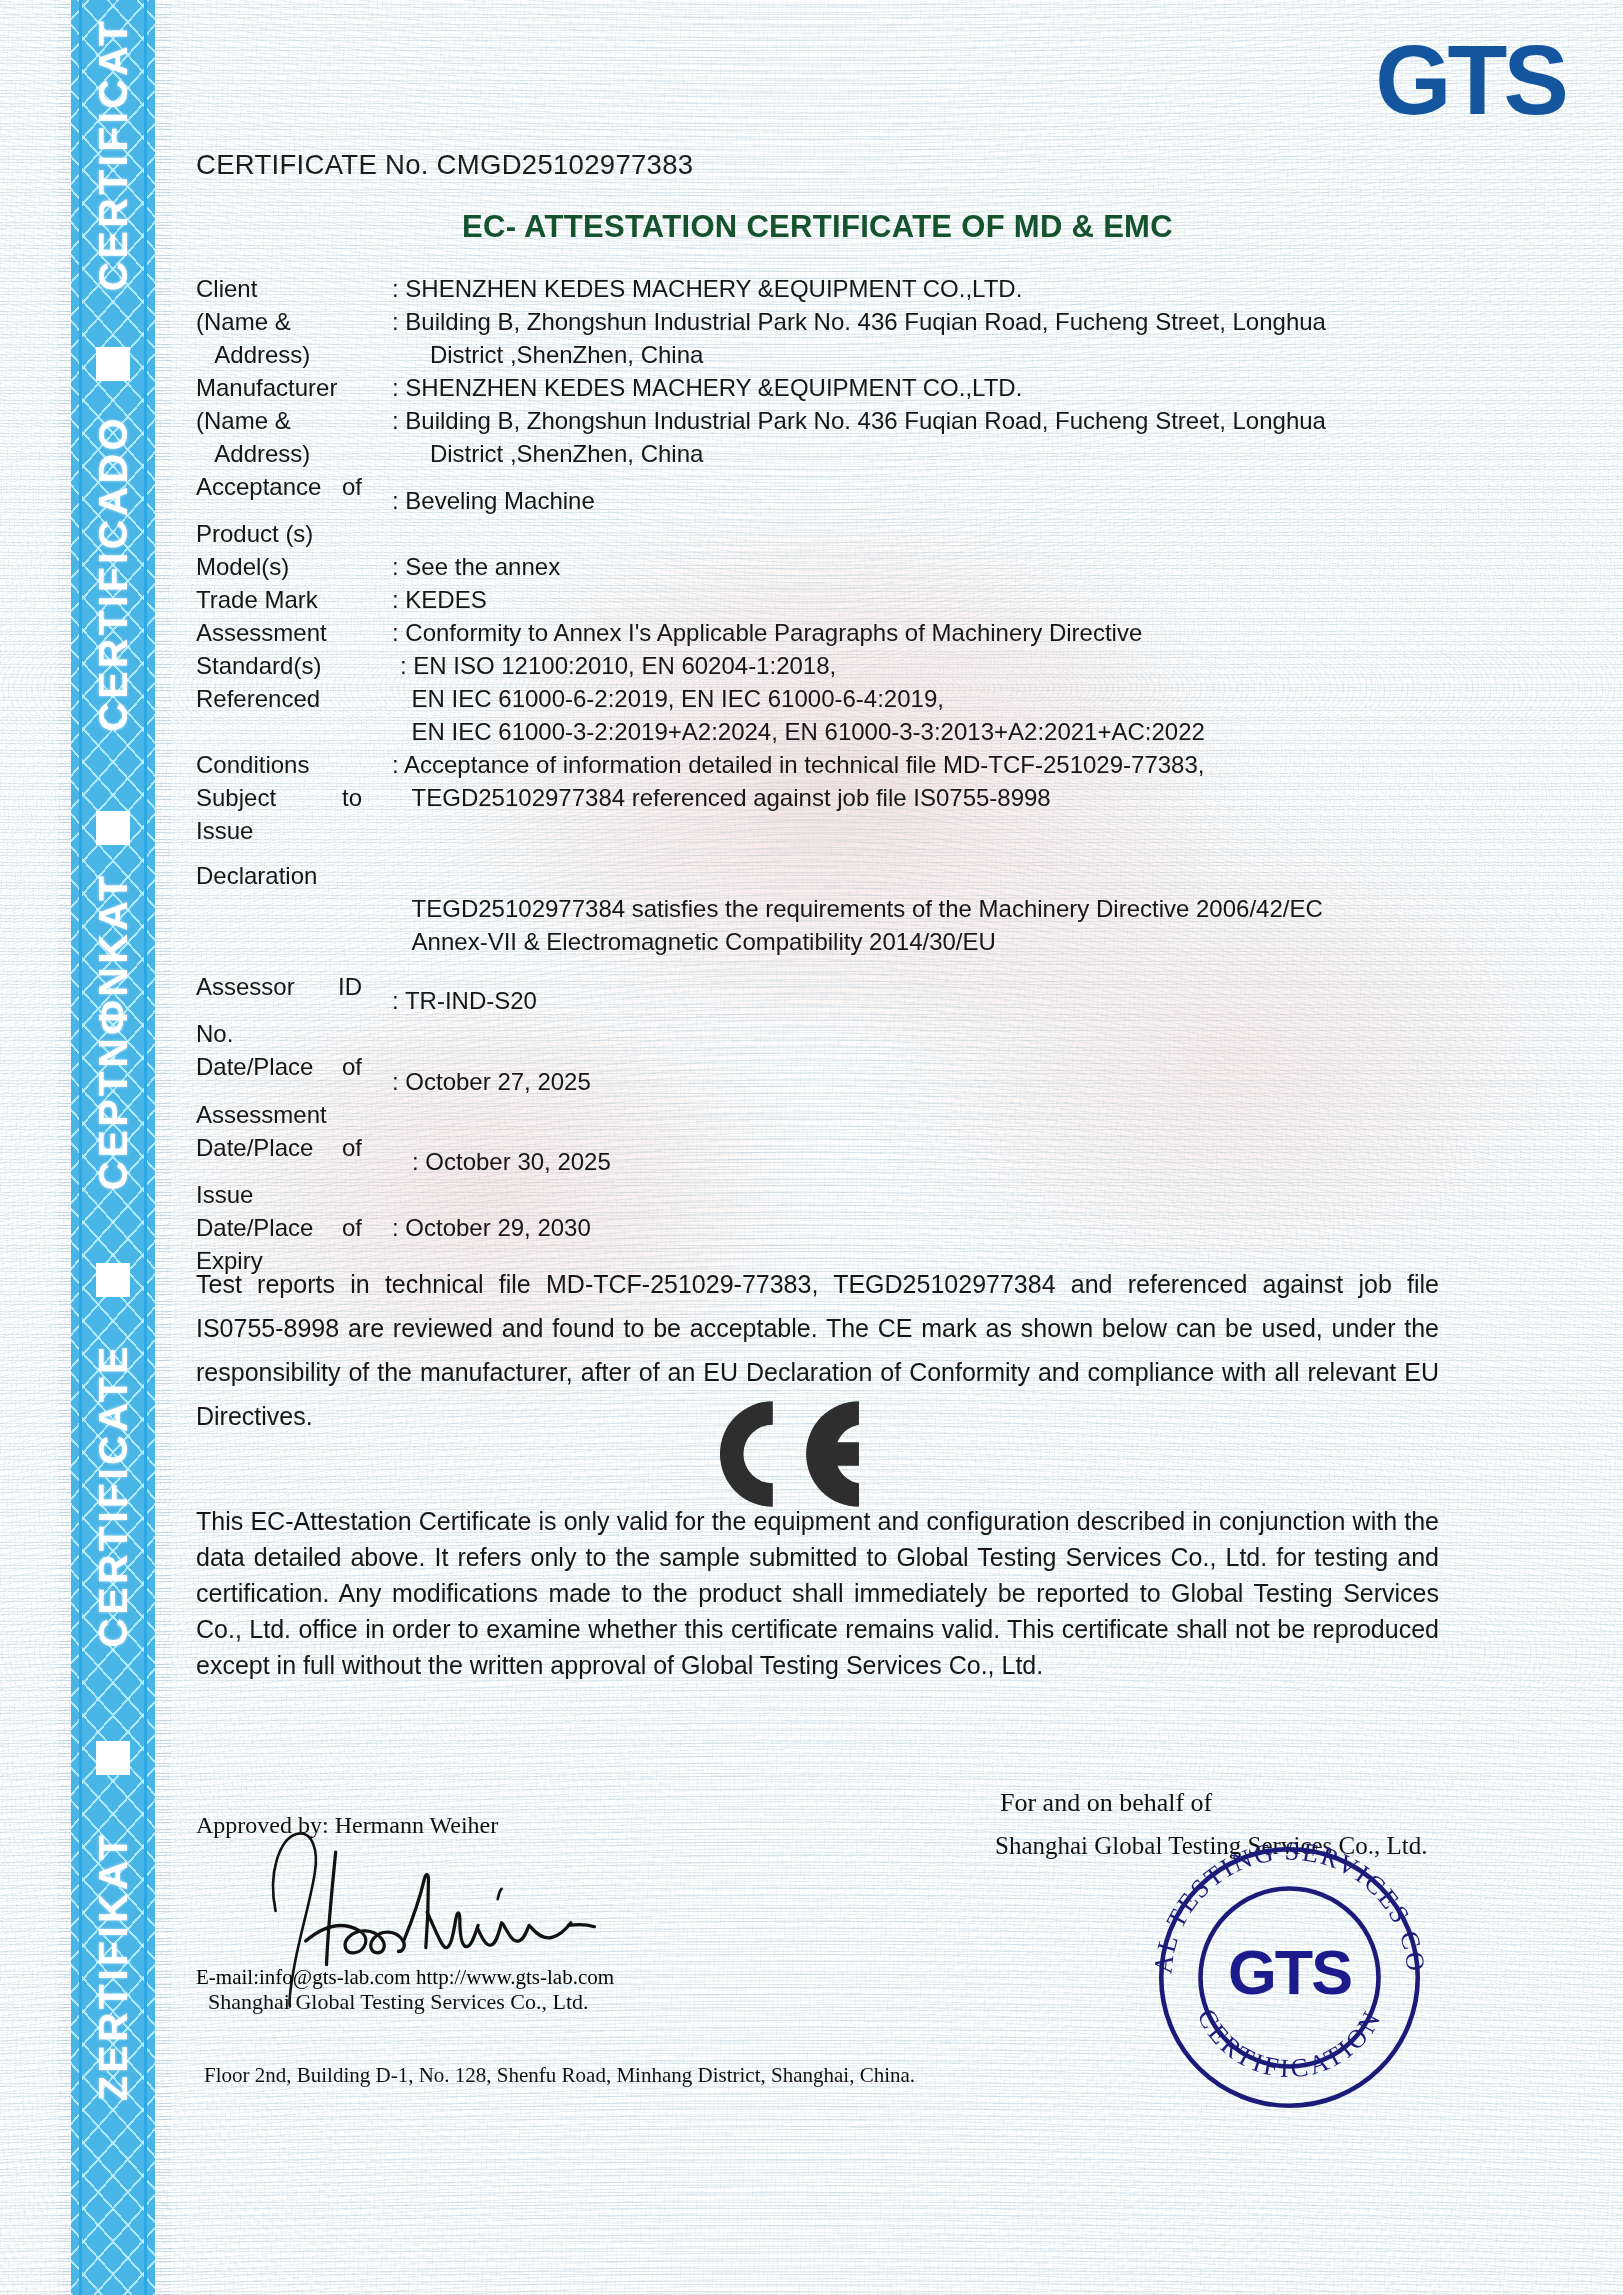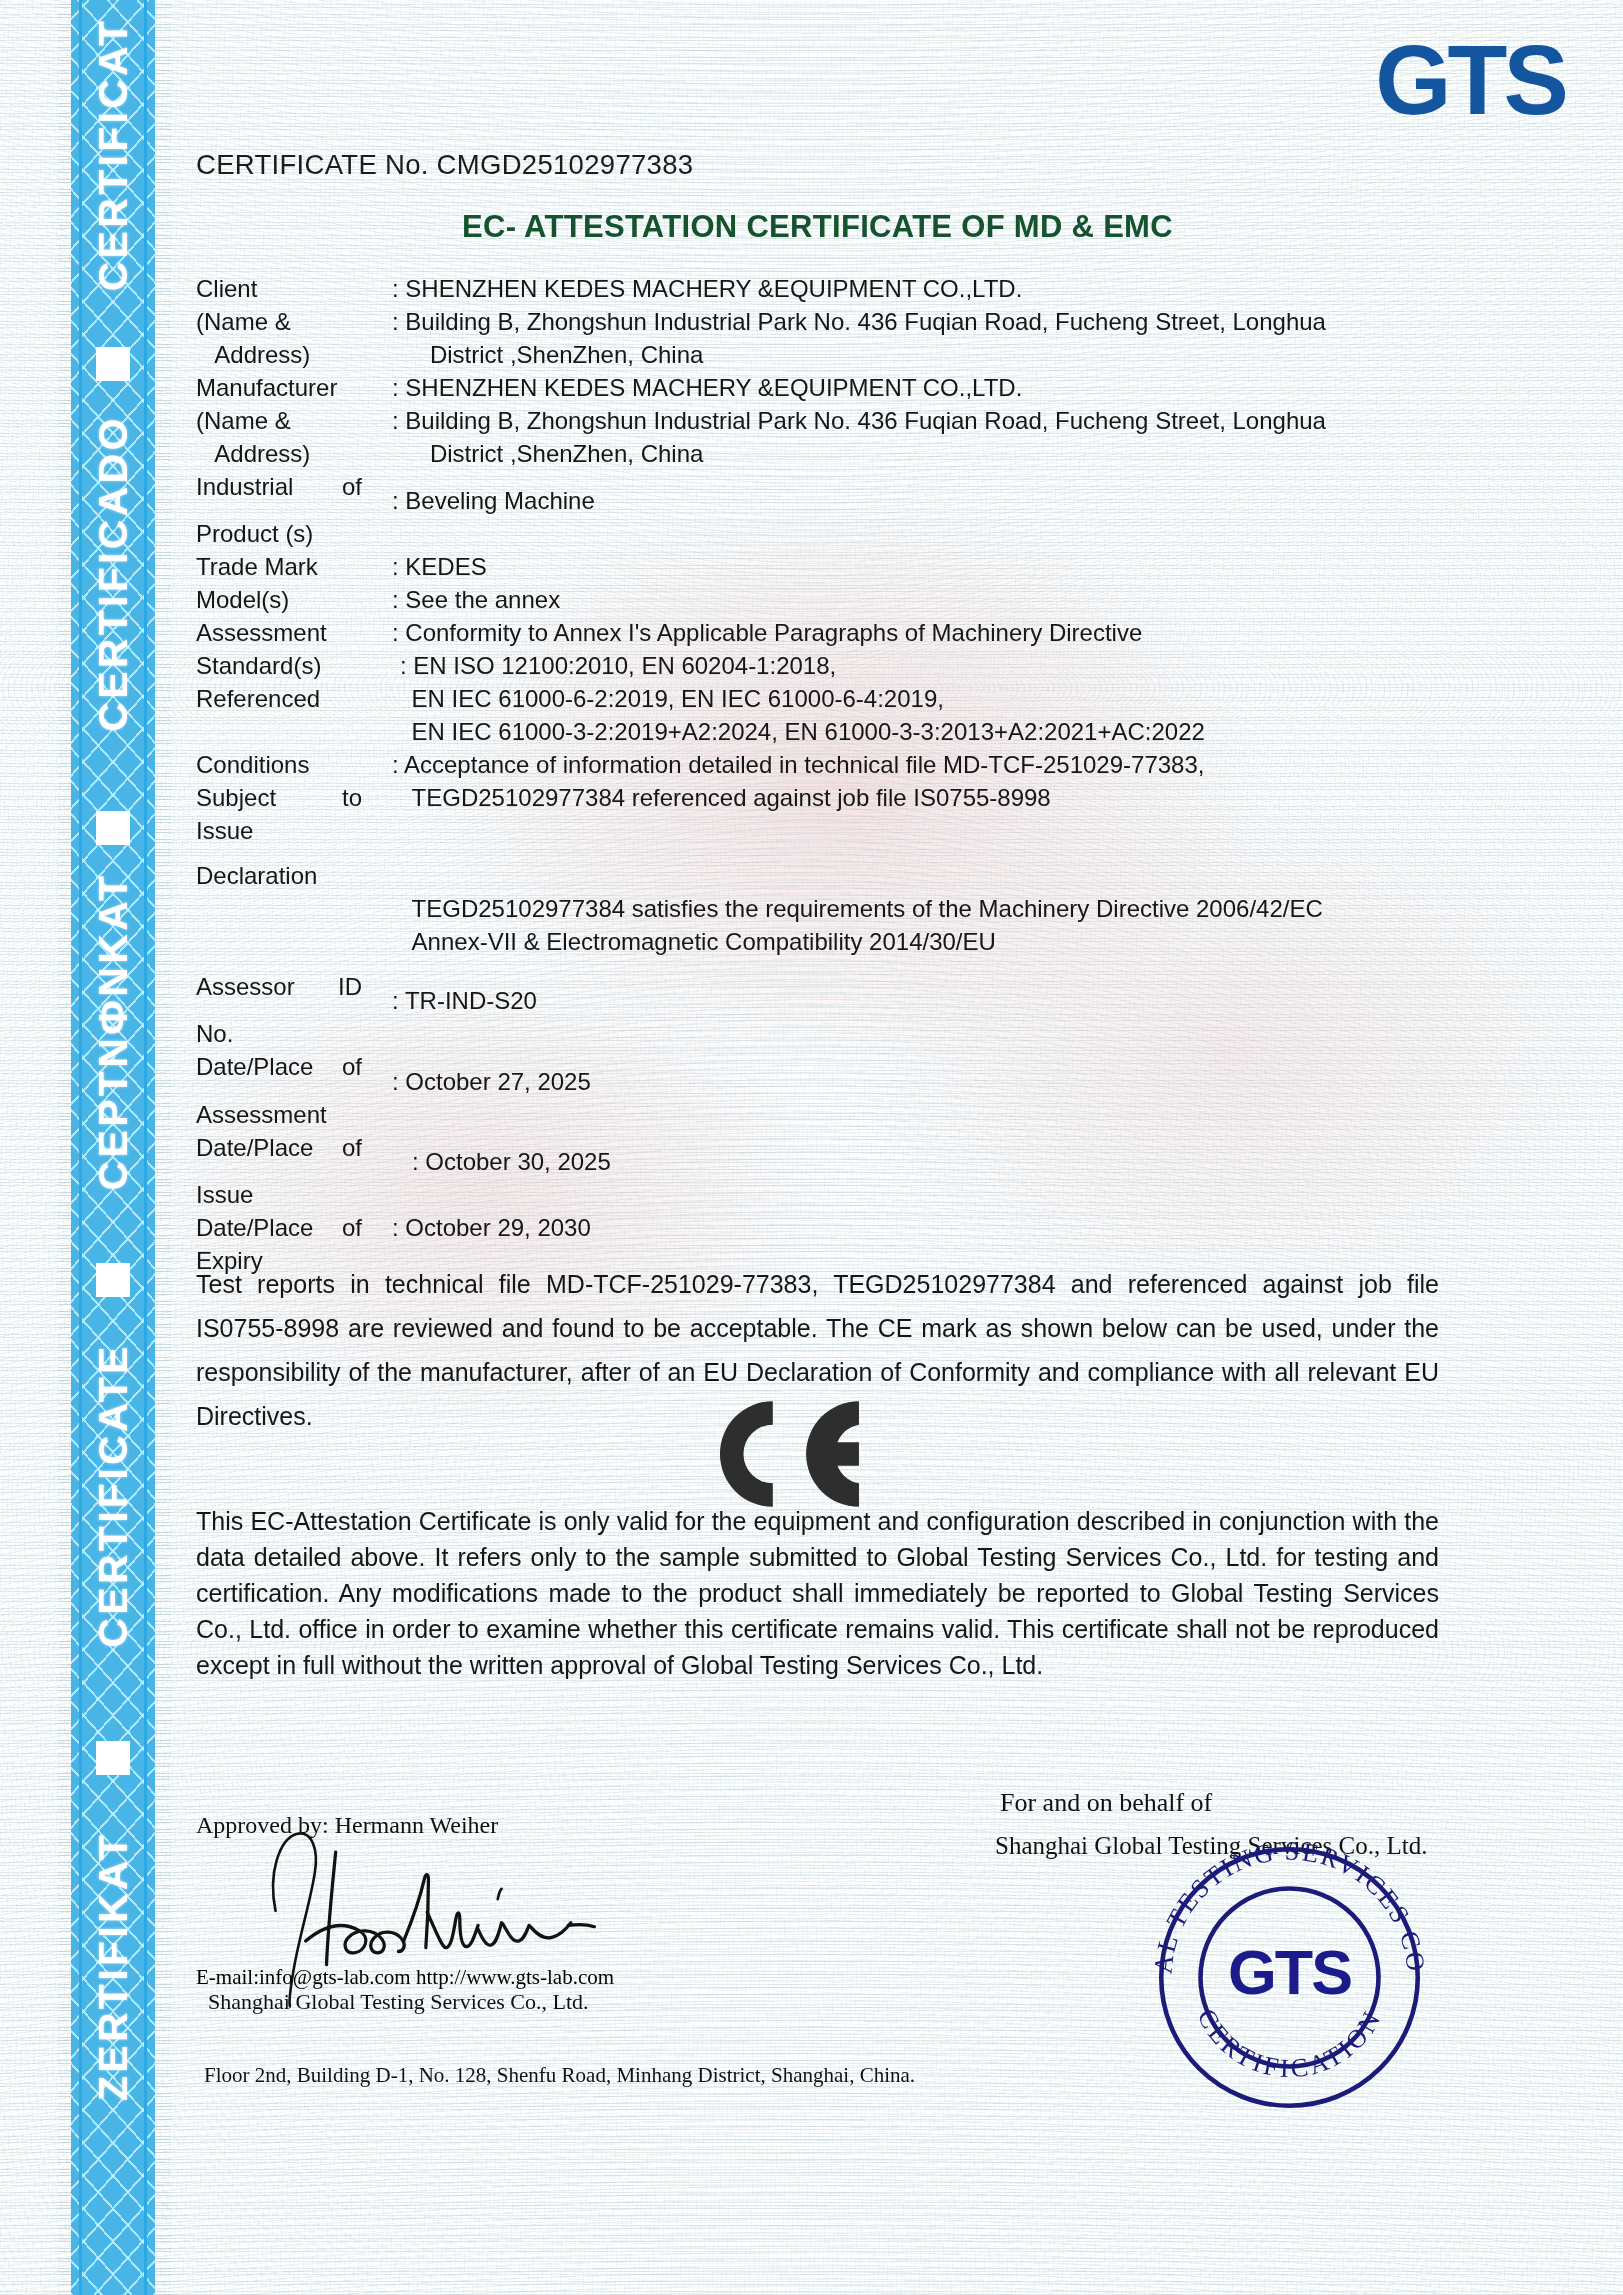--- a/index.html
+++ b/index.html
@@ -197,38 +197,38 @@
       <div class="val">: Building B, Zhongshun Industrial Park No. 436 Fuqian Road, Fucheng Street, Longhua</div>
     </div>
 
     <div class="row">
       <div class="lbl indent">Address)</div>
       <div class="val ind">District ,ShenZhen, China</div>
     </div>
 
     <div class="row">
       <div class="lbl spread">
-        <span>Industrial</span>
+        <span>Acceptance</span>
         <span>of</span>
       </div>
       <div class="val" style="padding-top:14.4px;">: Beveling Machine</div>
     </div>
     <div class="row">
       <div class="lbl">Product (s)</div>
       <div class="val"></div>
+    </div>
+
+    <div class="row">
+      <div class="lbl">Model(s)</div>
+      <div class="val">: See the annex</div>
     </div>
 
     <div class="row">
       <div class="lbl">Trade Mark</div>
       <div class="val">: KEDES</div>
-    </div>
-
-    <div class="row">
-      <div class="lbl">Model(s)</div>
-      <div class="val">: See the annex</div>
     </div>
 
     <div class="row">
       <div class="lbl">Assessment</div>
       <div class="val">: Conformity to Annex I's Applicable Paragraphs of Machinery Directive</div>
     </div>
 
     <div class="row">
       <div class="lbl">Standard(s)</div>
       <div class="val" style="padding-left:7.9px;">: EN ISO 12100:2010, EN 60204-1:2018,</div>

